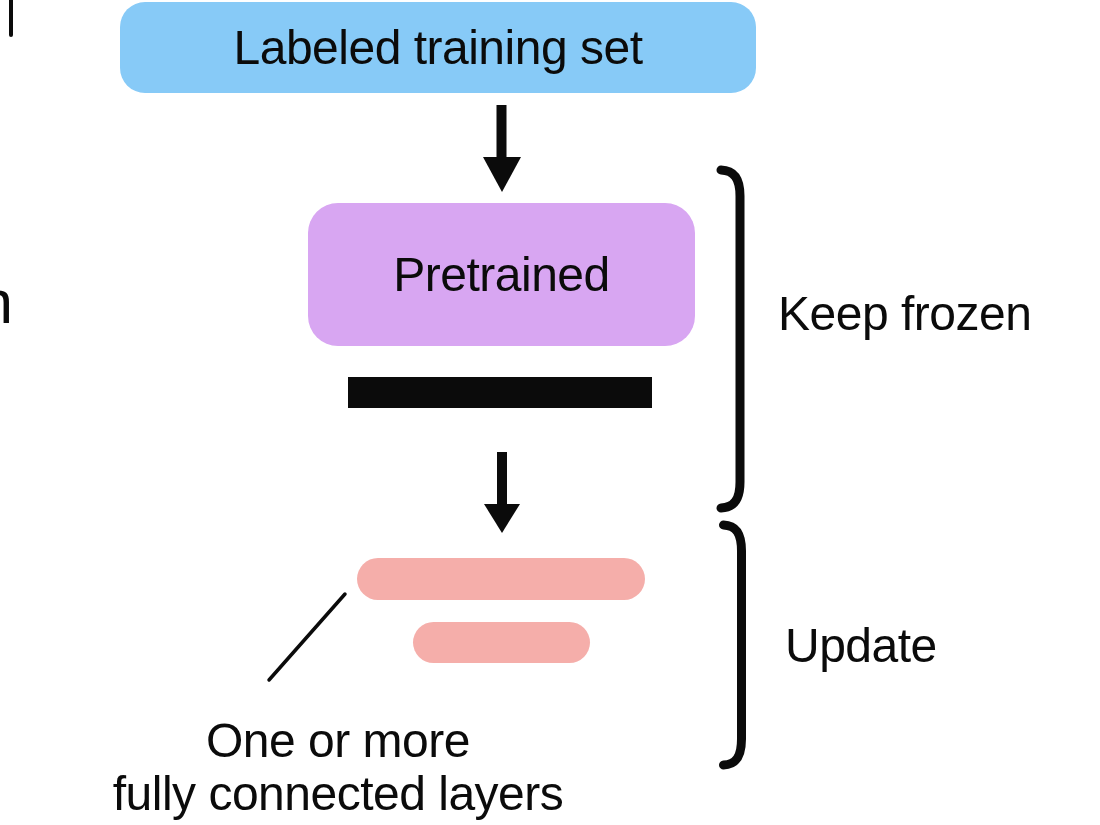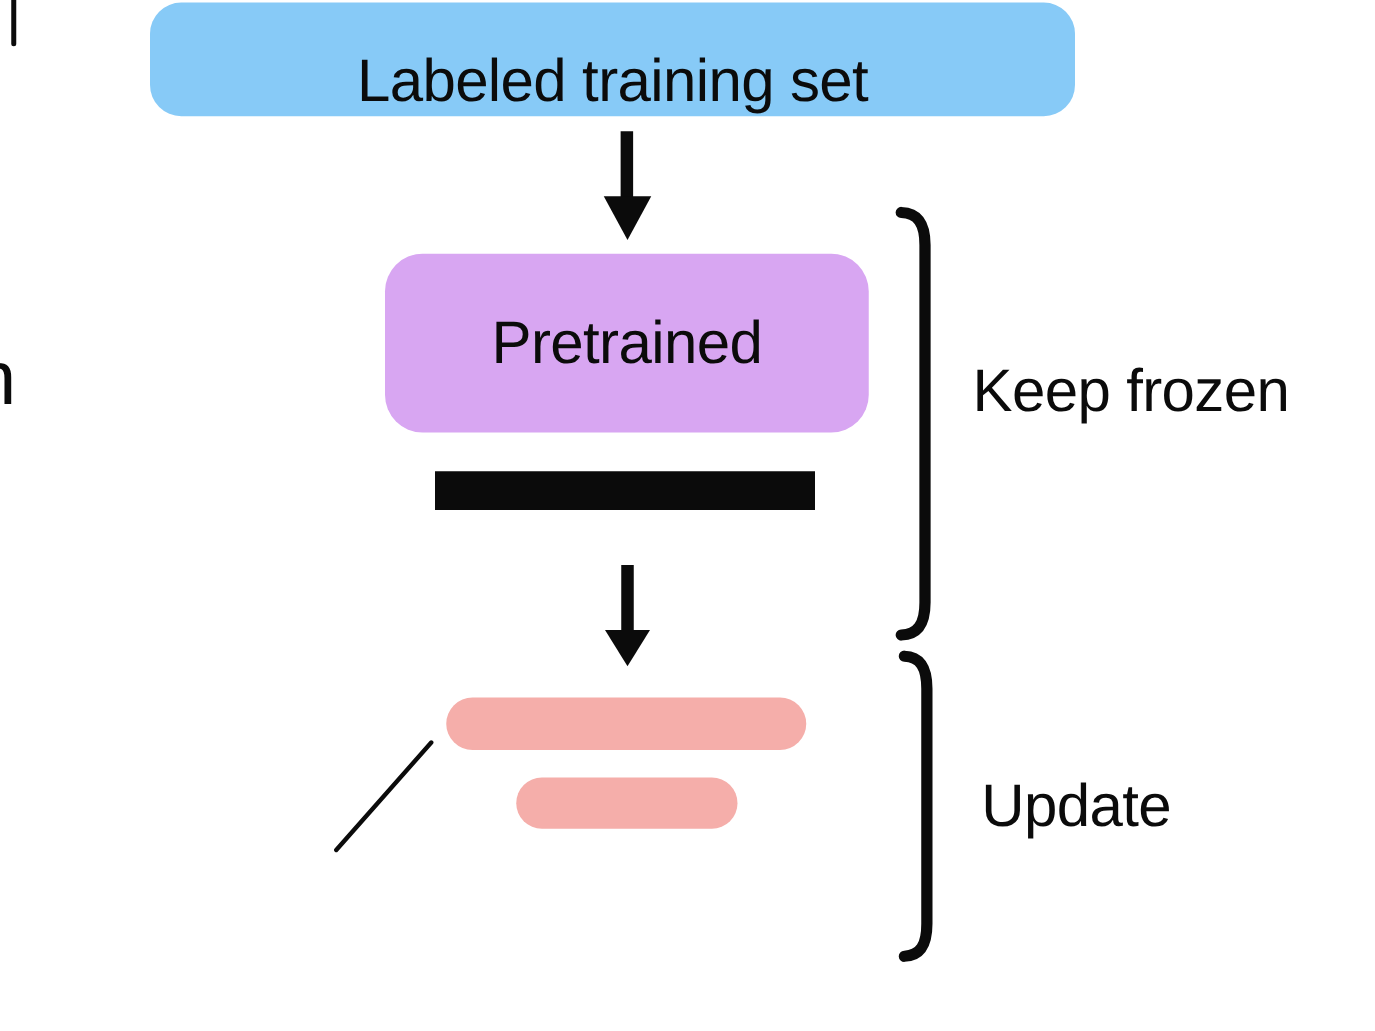--- a/index.html
+++ b/index.html
@@ -27,25 +27,24 @@
     justify-content: center;
     text-align: center;
   }
   .node-label {
     font-size: 48px;
     letter-spacing: -0.5px;
     color: var(--ink);
     line-height: 55px;
   }
   .blue-node {
-    left: 120px; top: 2px; width: 740px; height: 91px;
+    left: 120px; top: 2px; width: 636px; height: 91px;
     border-radius: 25px;
     background: var(--training-set-fill);
     z-index: 2;
-    align-items: flex-end;
   }
   .purple-node {
     left: 308px; top: 203px; width: 387px; height: 143px;
     border-radius: 30px;
     background: var(--transformer-fill);
     z-index: 2;
     justify-content: center;
   }
   .base-bar {
     left: 348px; top: 377px; width: 304px; height: 31px;
@@ -143,14 +142,18 @@
       <polygon class="arrow-shape" points="484,504 520,504 502,533"></polygon>
     </g>
     <path class="bracket-path" d="M 721 170 C 734.5 170.5 740 179 740 196 L 740 482 C 740 499 734.5 507.5 721 508"></path>
     <path class="bracket-path" d="M 723.5 525 C 736.5 525.5 741.5 534 741.5 551 L 741.5 739 C 741.5 756 736.5 764.5 723.5 765"></path>
     <line class="pointer-line" x1="345" y1="594" x2="269" y2="680"></line>
   </svg>
 
   <span class="side-label update-label">Update</span>
   <span class="side-label keep-frozen-label">Keep frozen</span>
 
+  <div class="caption">
+    <span>One or more</span><br>
+    <span>fully connected layers</span>
+  </div>
 
 </div>
 
 </body></html>

